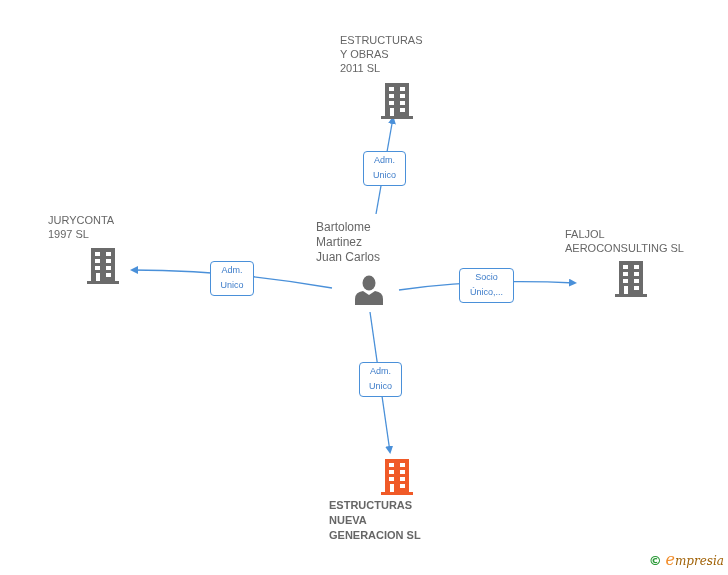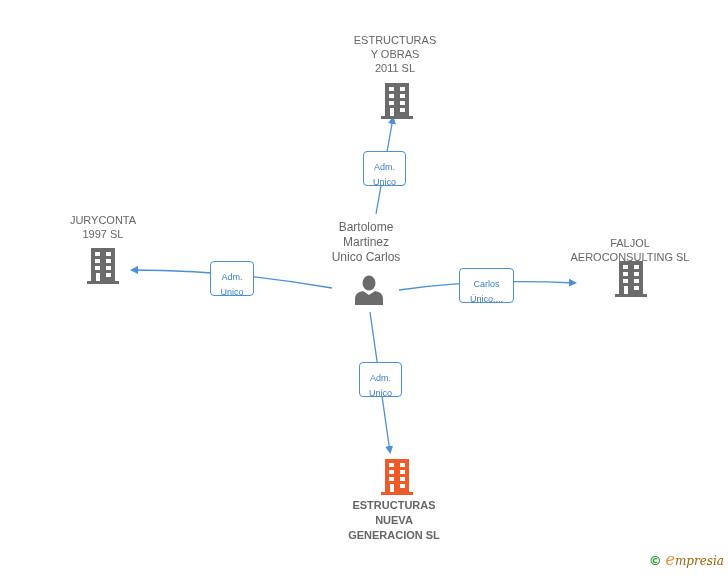--- a/index.html
+++ b/index.html
@@ -1,25 +1,25 @@
 <!DOCTYPE html>
 <html><head>
 <meta charset="utf-8">
 <style>
   html, body { margin: 0; padding: 0; background: #ffffff; }
   body { width: 728px; height: 575px; position: relative; overflow: hidden;
          font-family: "Liberation Sans", "DejaVu Sans", sans-serif; }
   #edges { position: absolute; left: 0; top: 0; width: 728px; height: 575px; }
-  .node-label { position: absolute; text-align: center; color: #666666;
+  .node-label { position: absolute; text-align: left; color: #666666;
                 font-size: 11px; line-height: 14px; white-space: pre-line; }
   .node-label.main { font-weight: bold; font-size: 11px; line-height: 15px; color: #666; }
   .icon { position: absolute; }
   .rel { position: absolute; background: #ffffff; border: 1px solid #4a90d9;
          border-radius: 4px; color: #3d7cc9; font-size: 9px; line-height: 15px;
-         text-align: center; padding: 8px 2px; white-space: pre-line; box-sizing: border-box; }
+         text-align: center; padding: 1px 2px; white-space: pre-line; box-sizing: border-box; }
   .footer { position: absolute; right: 4px; bottom: 6px; font-size: 13px; }
   .copy { color: #2d9b3a; font-weight: bold; font-family: "DejaVu Sans", sans-serif; }
   .brand { color: #a16207; font-style: italic; font-family: "DejaVu Serif", serif; font-size: 12px; }
   .brand-e { color: #f28c28; font-size: 16px; font-style: italic; font-family: "DejaVu Serif", serif; }
 </style>
 </head>
 <body>
 
 <svg id="edges" viewBox="0 0 728 575">
   <defs>
@@ -61,21 +61,21 @@
       <rect x="19" y="4" width="5" height="4"></rect>
       <rect x="8" y="11" width="5" height="4"></rect>
       <rect x="19" y="11" width="5" height="4"></rect>
       <rect x="8" y="18" width="5" height="4"></rect>
       <rect x="19" y="18" width="5" height="4"></rect>
       <rect x="9" y="25" width="4" height="8"></rect>
       <rect x="19" y="25" width="5" height="4"></rect>
     </g>
 </svg>
 
-<div class="node-label" style="left:565px; top:227px; width:130px;margin-top:9px;">FALJOL
+<div class="node-label" style="left:565px; top:227px; width:130px;">FALJOL
 AEROCONSULTING SL</div>
 <svg class="icon" style="left:615px; top:261px;" width="32" height="36" viewBox="0 0 32 36">
   <rect x="4" y="0" width="24" height="34" fill="#6b6b6b"></rect>
     <rect x="0" y="33" width="32" height="3" fill="#6b6b6b"></rect>
   <g fill="#fff">
       <rect x="8" y="4" width="5" height="4"></rect>
       <rect x="19" y="4" width="5" height="4"></rect>
       <rect x="8" y="11" width="5" height="4"></rect>
       <rect x="19" y="11" width="5" height="4"></rect>
       <rect x="8" y="18" width="5" height="4"></rect>
@@ -98,31 +98,31 @@
       <rect x="9" y="25" width="4" height="8"></rect>
       <rect x="19" y="25" width="5" height="4"></rect>
     </g>
 </svg>
 <div class="node-label main" style="left:329px; top:498px; width:130px;">ESTRUCTURAS
 NUEVA
 GENERACION SL</div>
 
 <div class="node-label" style="left:316px; top:220px; width:100px; font-size:12px; line-height:15px;">Bartolome
 Martinez
-Unico Carlos</div>
+Juan Carlos</div>
 <svg class="icon" style="left:355px; top:275px;" width="28" height="30" viewBox="0 0 28 30">
   <ellipse cx="14" cy="8" rx="6.5" ry="7.5" fill="#6b6b6b"></ellipse>
   <path d="M0,30 L0,24 Q0,17 8,16 L14,20 L20,16 Q28,17 28,24 L28,30 Z" fill="#6b6b6b"></path>
 </svg>
 
 <div class="rel" style="left:363px; top:151px; width:43px; height:35px;">Adm.
 Unico</div>
 <div class="rel" style="left:210px; top:261px; width:44px; height:35px;">Adm.
 Unico</div>
-<div class="rel" style="left:459px; top:268px; width:55px; height:35px;">Carlos
+<div class="rel" style="left:459px; top:268px; width:55px; height:35px;">Socio
 Único,...</div>
 <div class="rel" style="left:359px; top:362px; width:43px; height:35px;">Adm.
 Unico</div>
 
 <div class="footer">
   <span class="copy">©</span>
   <span class="brand-e">e</span><span class="brand">mpresia</span>
 </div>
 
 </body></html>

